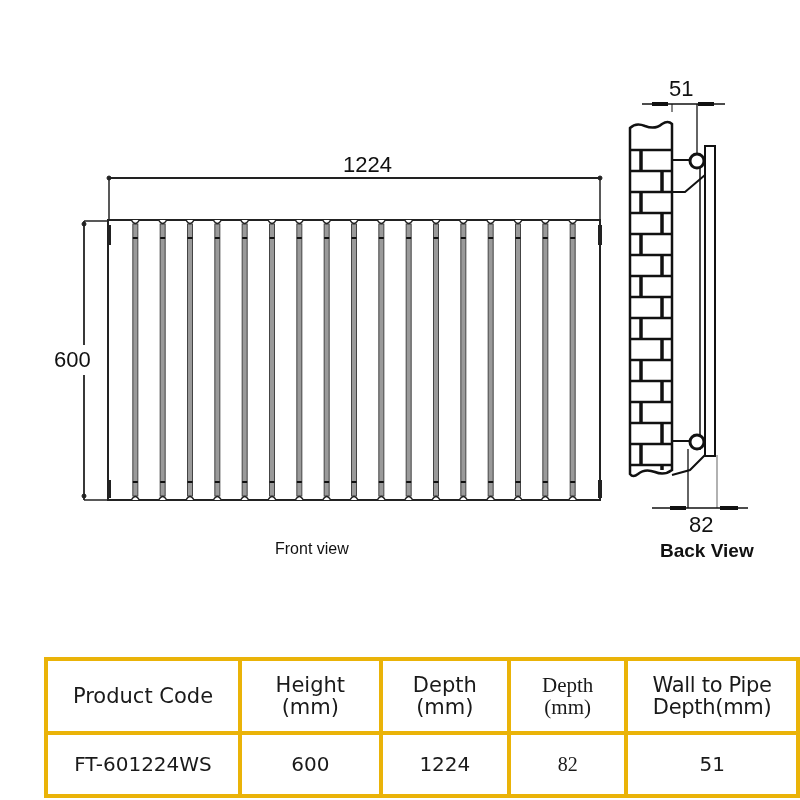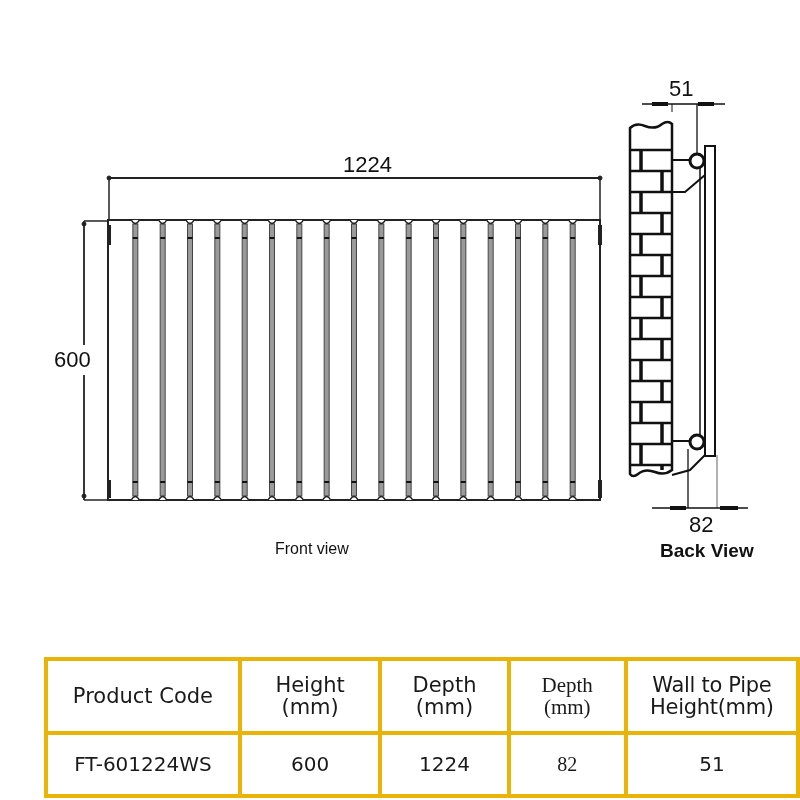--- a/index.html
+++ b/index.html
@@ -215,21 +215,21 @@
 <div class="label" style="left:689px; top:512px; font-size:22px;">82</div>
 <div class="label" style="left:660px; top:540px; font-size:19px;font-weight:bold;">Back View</div>
 
 <table class="spec">
   <tbody>
       <tr class="hdr">
     <td class="c1"><span>Product Code</span></td>
     <td class="c2"><span>Height</span><br><span>(mm)</span></td>
     <td class="c3"><span>Depth</span><br><span>(mm)</span></td>
     <td class="c4"><span>Depth</span><br><span>(mm)</span></td>
-    <td class="c5"><span>Wall to Pipe</span><br><span>Height(mm)</span></td>
+    <td class="c5"><span>Wall to Pipe</span><br><span>Depth(mm)</span></td>
   </tr>
   <tr class="row">
     <td class="c1">FT-601224WS</td>
     <td class="c2">600</td>
     <td class="c3">1224</td>
     <td class="c4">82</td>
     <td class="c5">51</td>
   </tr>
 </tbody>
   </table>

